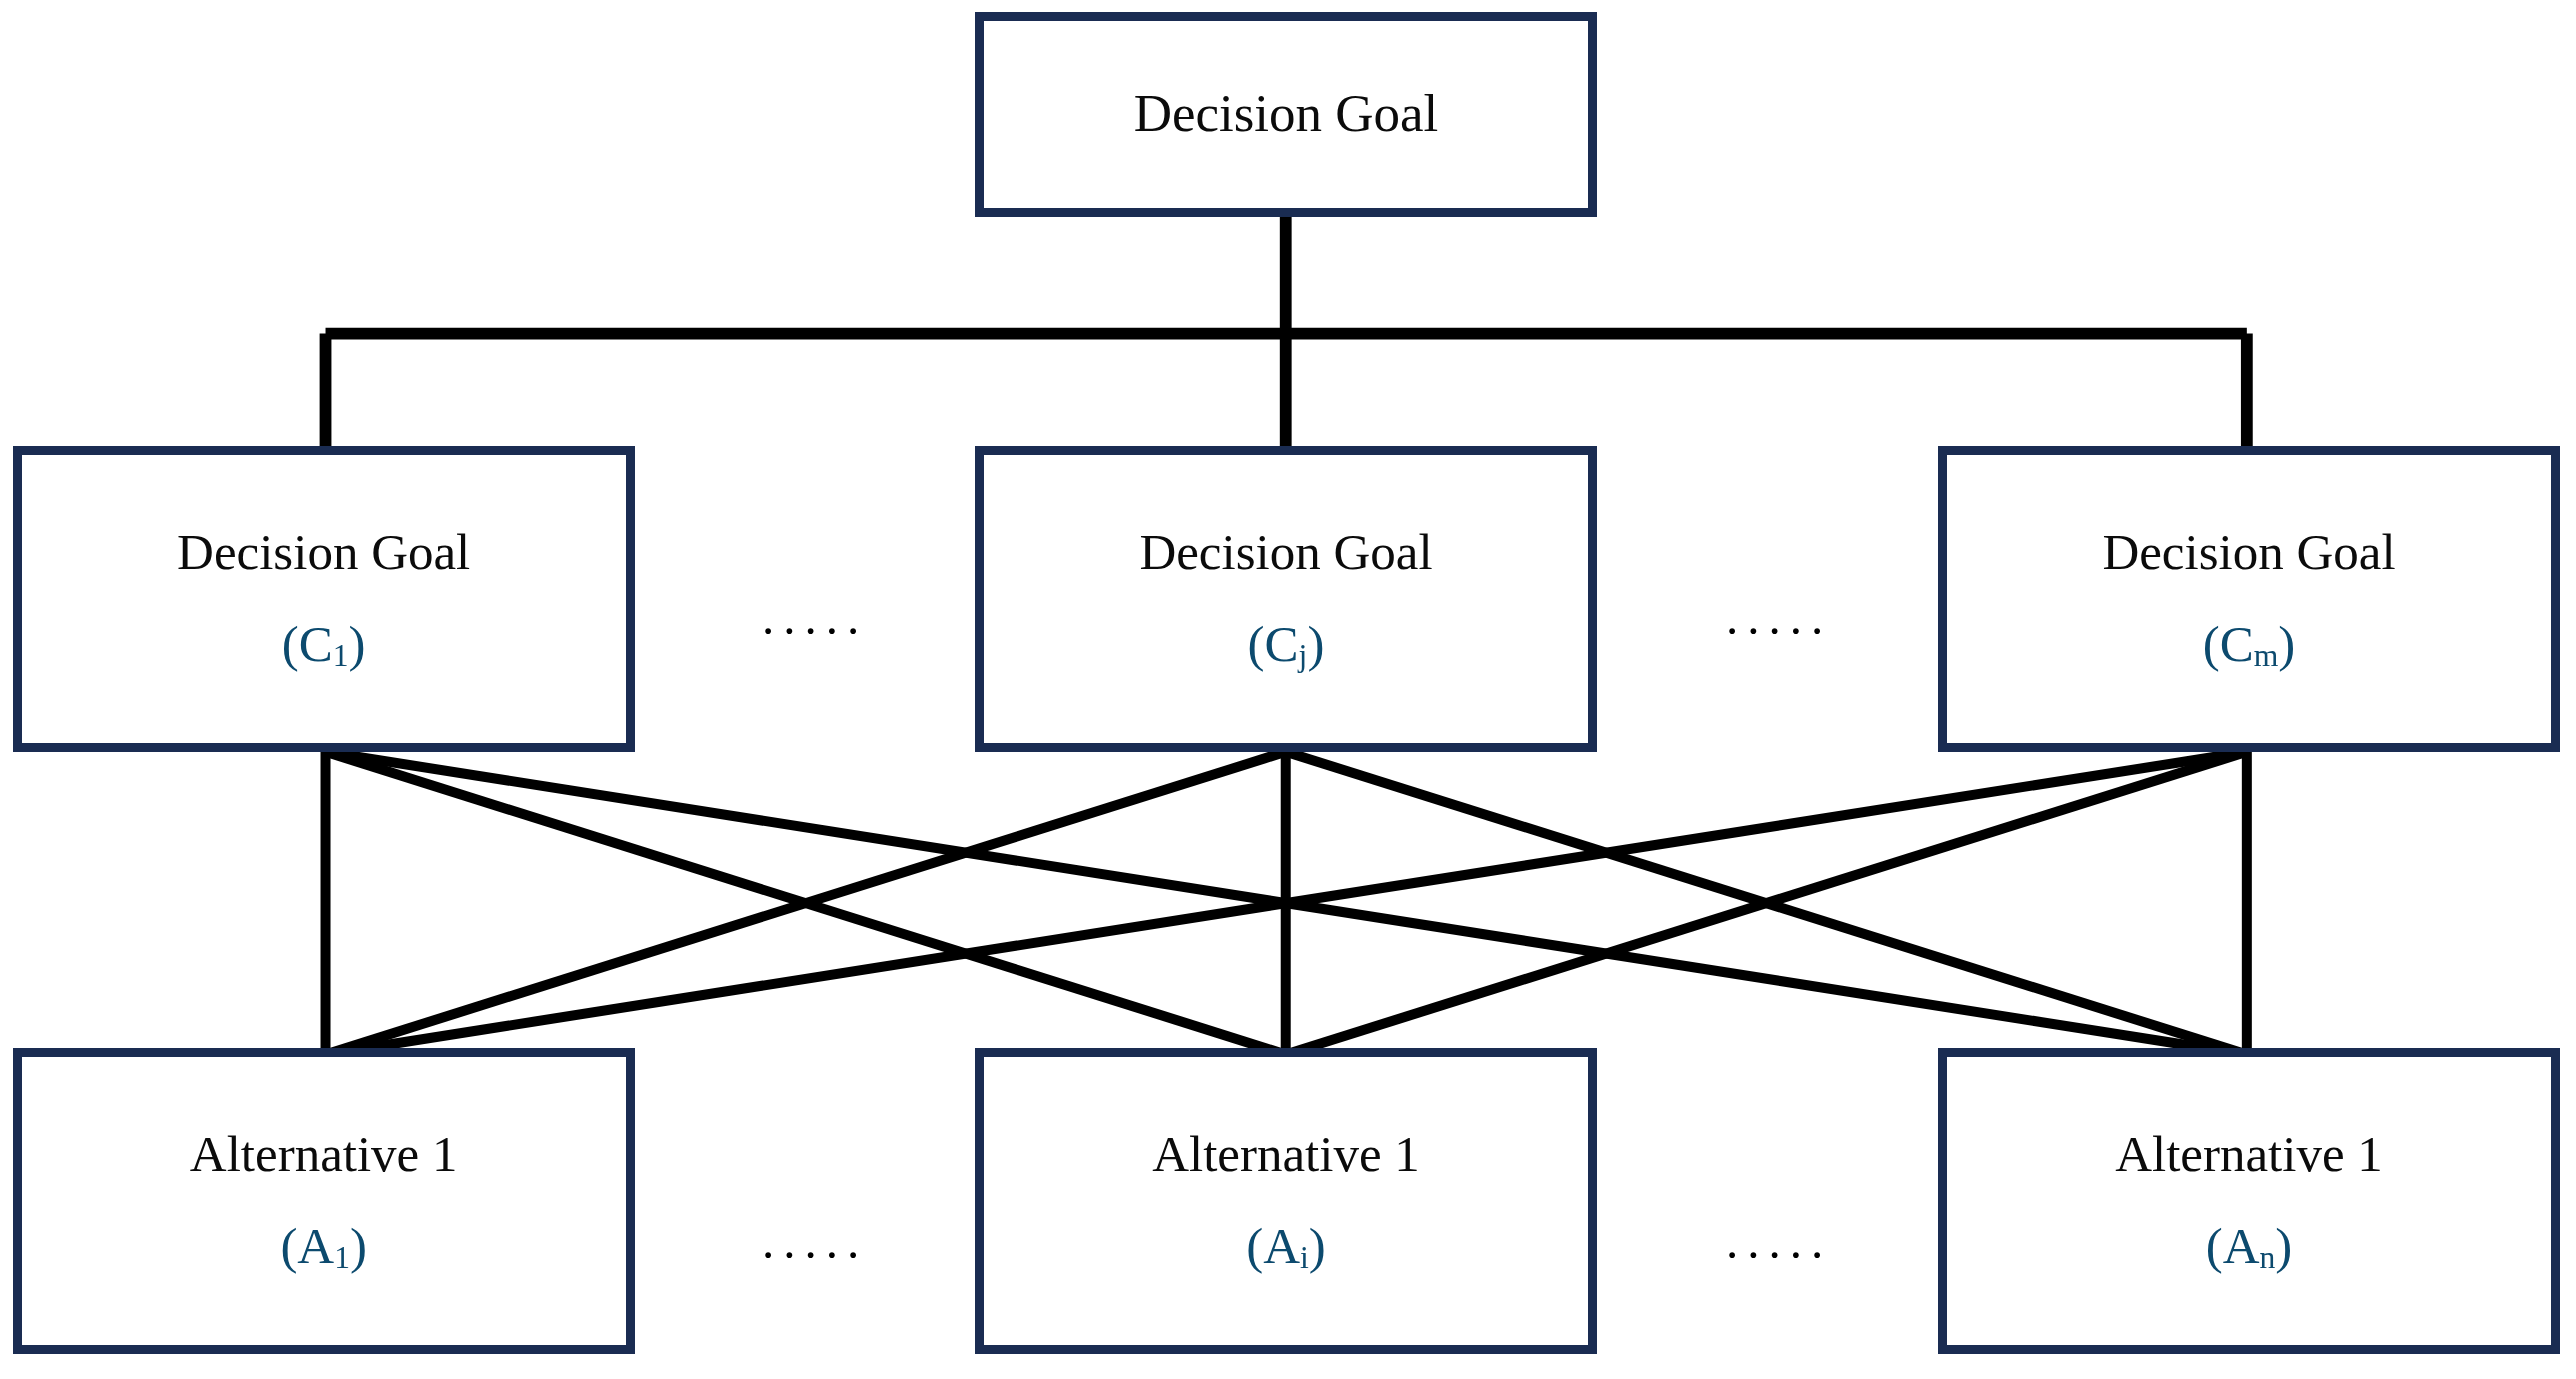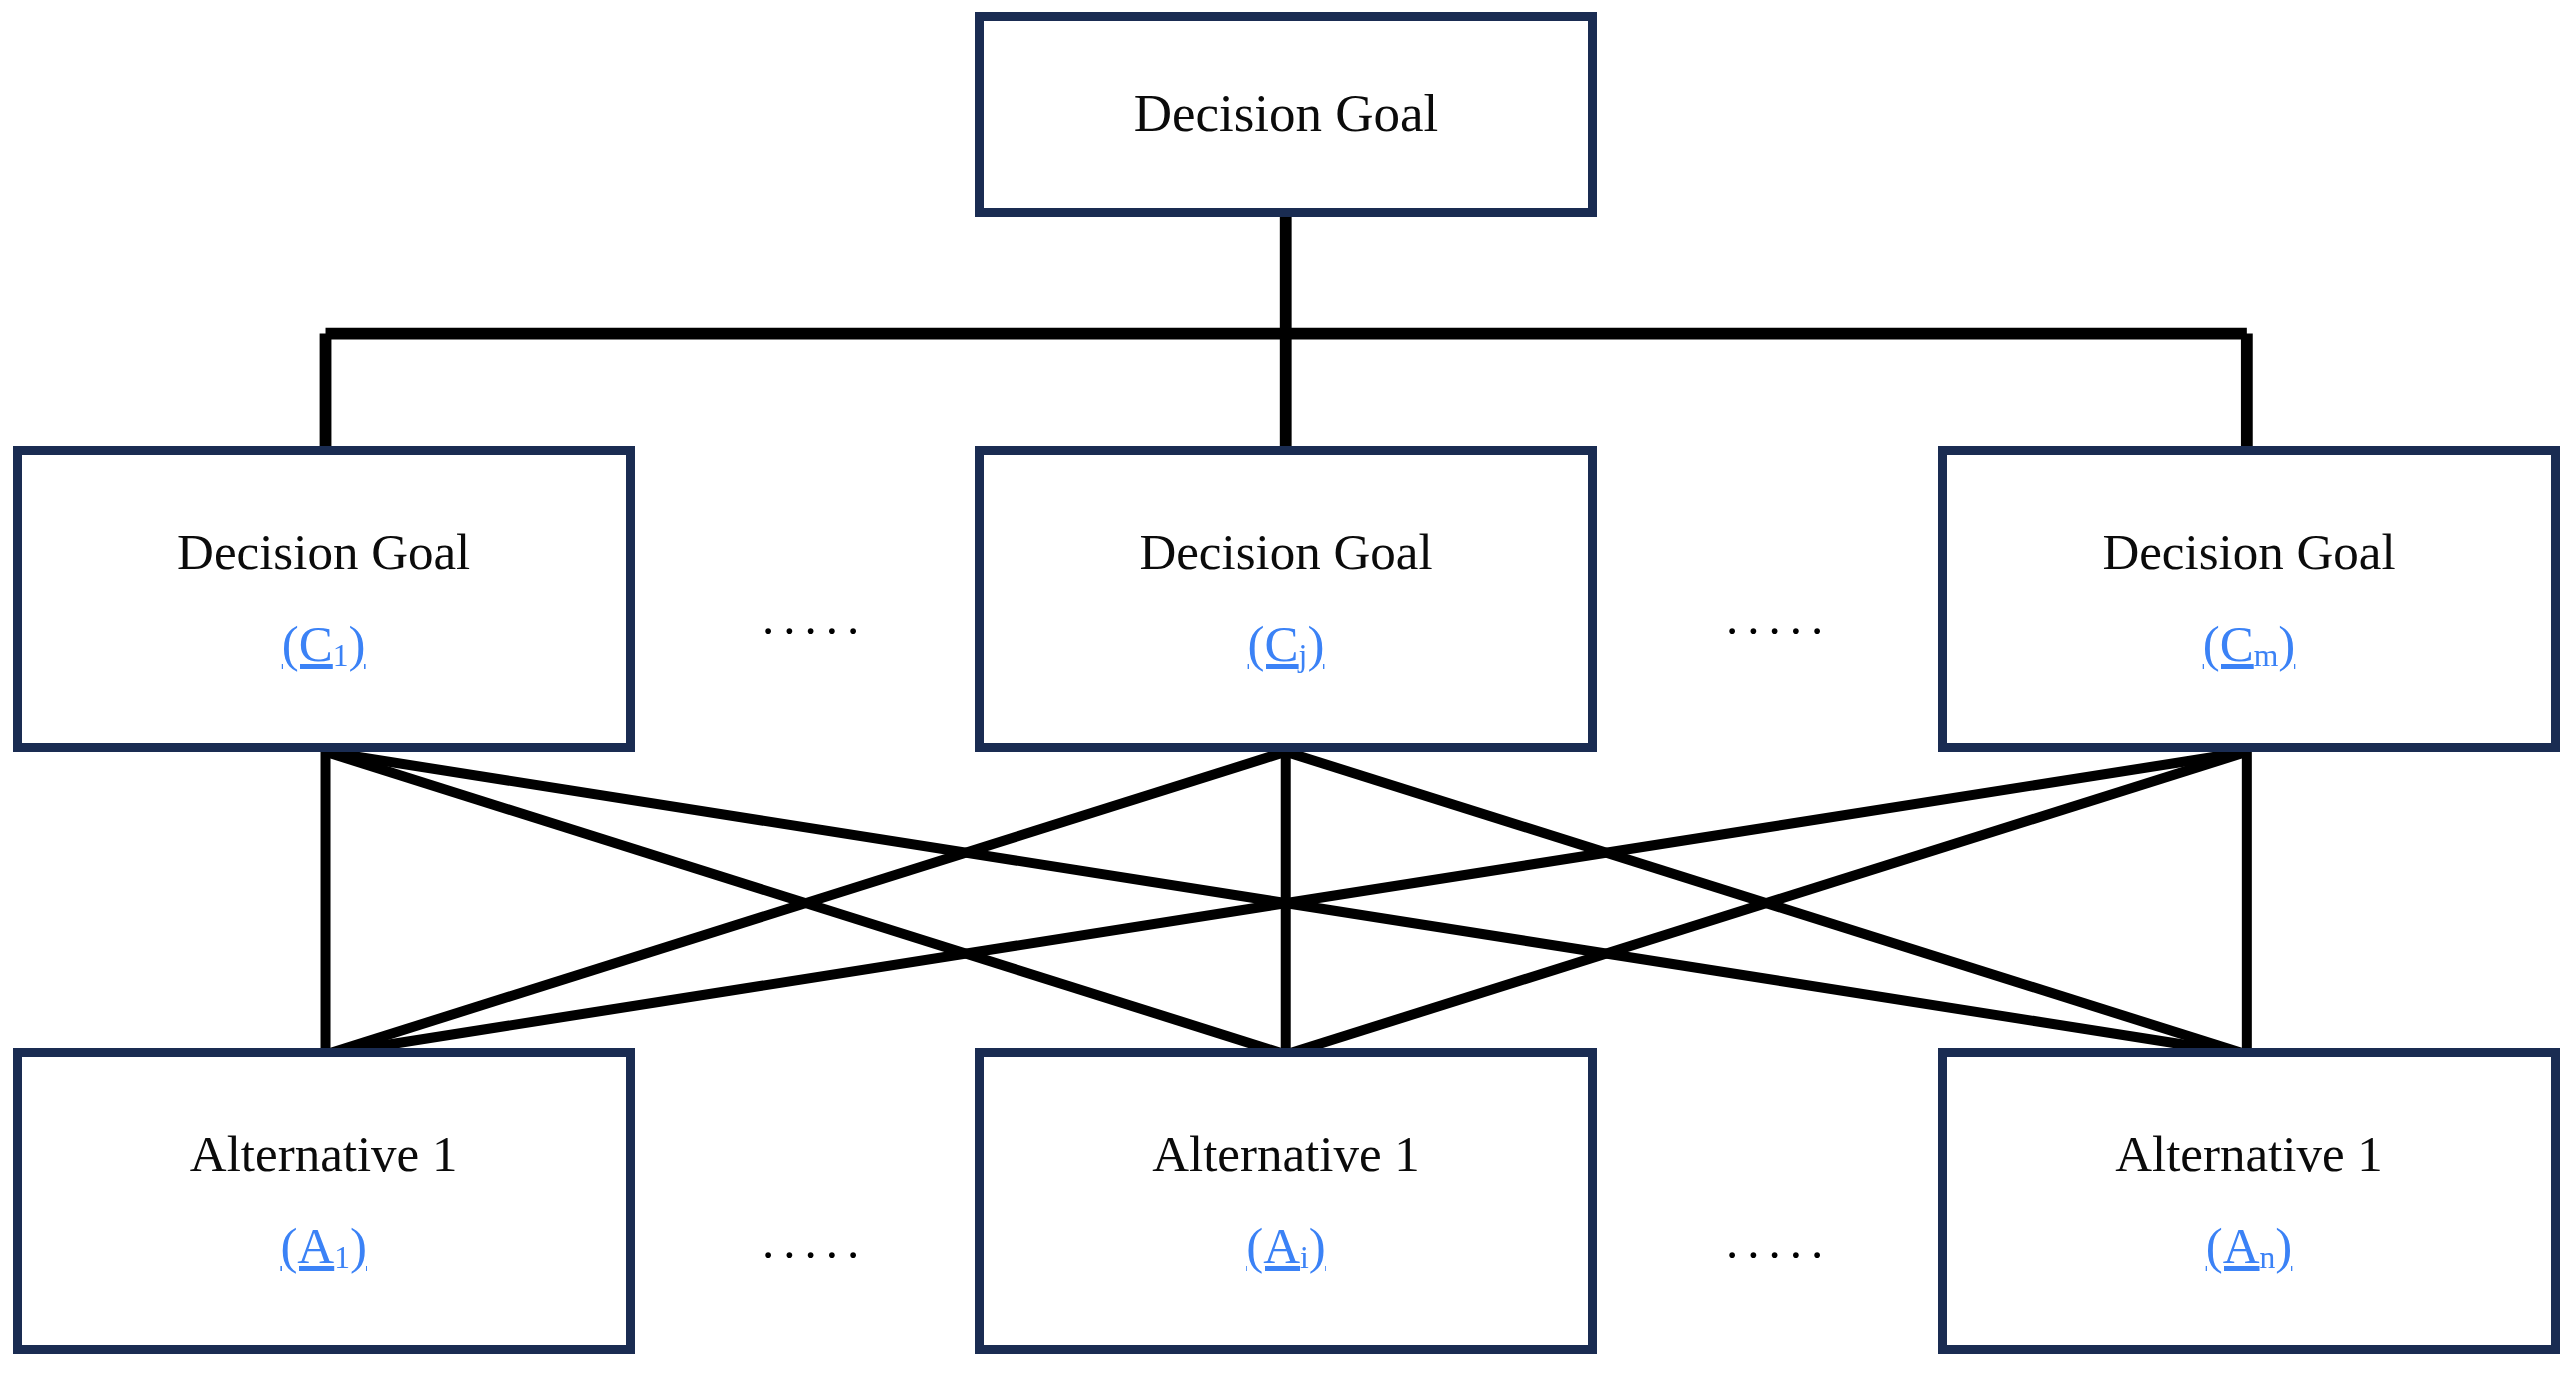--- a/index.html
+++ b/index.html
@@ -37,24 +37,23 @@
   .node-title {
     font-size: 51px;
     line-height: 1.05;
     color: #0b0b0b;
     text-align: center;
     white-space: nowrap;
   }
   .node-sub {
     font-size: 51px;
     line-height: 1.05;
-    color: #3b82f6;
+    color: #0c4a6e;
     white-space: nowrap;
     margin-top: 38px;
-    text-decoration: underline;
   }
   .node-sub sub {
     font-size: 0.62em;
     vertical-align: baseline;
     position: relative;
     top: 0.17em;
   }
   .goal-node {
     left: 975px;
     top: 11.8px;

